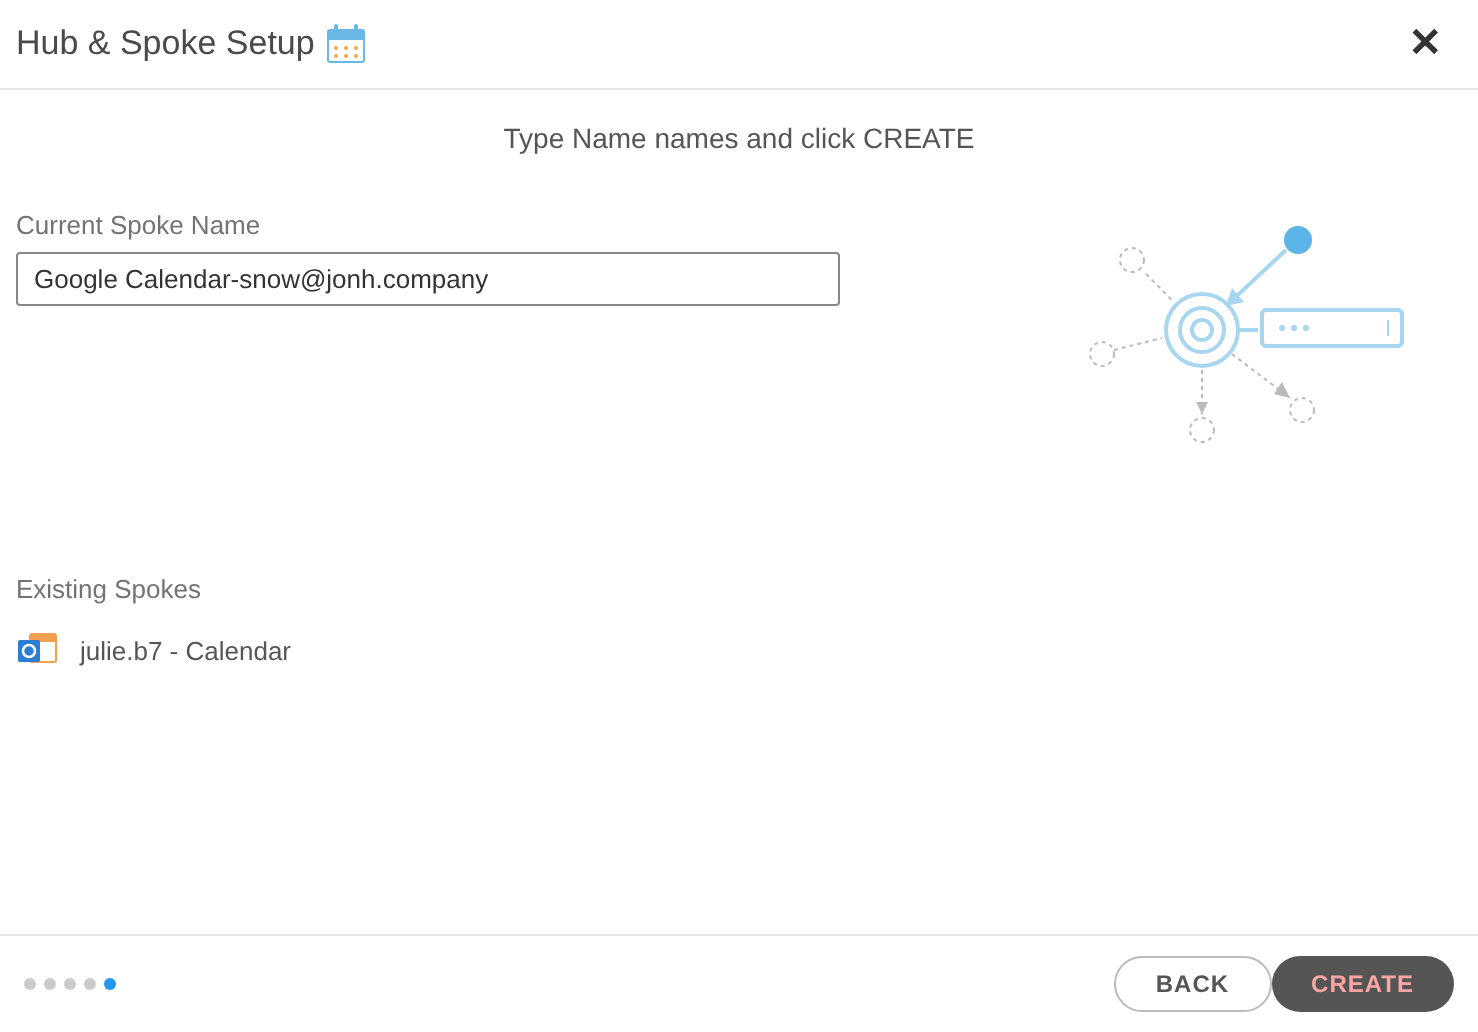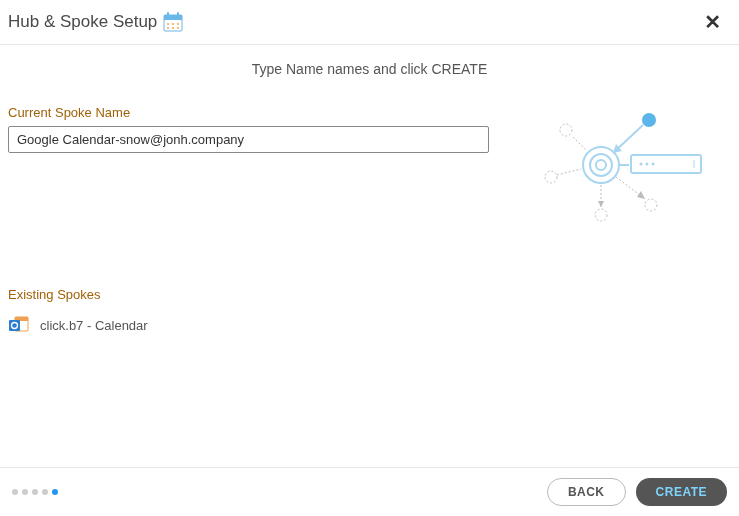--- a/index.html
+++ b/index.html
@@ -55,27 +55,27 @@
     }
     .main-area {
       display: flex;
       margin-top: 28px;
     }
     .form-area {
       flex: 1;
     }
     .label {
       font-size: 13px;
-      color: #a16207;
+      color: #737373;
       font-weight: 500;
       margin-bottom: 6px;
       display: block;
     }
     .text-input {
-      width: 481px;
+      width: 412px;
       padding: 5px 8px;
       font-size: 13px;
       border: 1px solid #888;
       border-radius: 2px;
       color: #333;
       font-family: inherit;
     }
     .illustration {
       width: 200px;
       height: 130px;
@@ -124,40 +124,39 @@
       width: 6px;
       height: 6px;
       border-radius: 50%;
       background: #ccc;
     }
     .step-dot.active {
       background: #2196f3;
     }
     .buttons {
       display: flex;
-      gap: 10px;
     }
     .btn {
       border-radius: 16px;
       padding: 6px 20px;
       font-size: 12px;
       font-weight: 600;
       letter-spacing: 0.5px;
       cursor: pointer;
       border: none;
       font-family: inherit;
     }
     .btn-back {
       background: #fff;
       color: #555;
       border: 1px solid #bbb;
     }
     .btn-create {
       background: #555;
-      color: #7dd3fc;
+      color: #fca5a5;
     }
   </style>
 </head>
 <body>
 
 <div class="header">
   <div class="header-left">
     <span class="title">Hub &amp; Spoke Setup</span>
     <span class="calendar-icon">
       <svg width="24" height="24" viewBox="0 0 24 24">
@@ -219,21 +218,21 @@
     <div class="existing-list">
       <div class="spoke-item">
         <span class="spoke-icon">
           <svg width="22" height="20" viewBox="0 0 22 20">
             <rect x="7" y="2" width="13" height="14" rx="1" fill="#fff" stroke="#f0a050" stroke-width="1"></rect>
             <rect x="7" y="2" width="13" height="4" fill="#f0a050"></rect>
             <rect x="1" y="5" width="11" height="11" rx="1" fill="#2b7cd3"></rect>
             <circle cx="6.5" cy="10.5" r="3" fill="none" stroke="#fff" stroke-width="1.3"></circle>
           </svg>
         </span>
-        <span class="spoke-name">click.b7 - Calendar</span>
+        <span class="spoke-name">julie.b7 - Calendar</span>
       </div>
     </div>
   </div>
 </div>
 
 <div class="footer">
   <div class="stepper">
     <span class="step-dot"></span>
     <span class="step-dot"></span>
     <span class="step-dot"></span>

